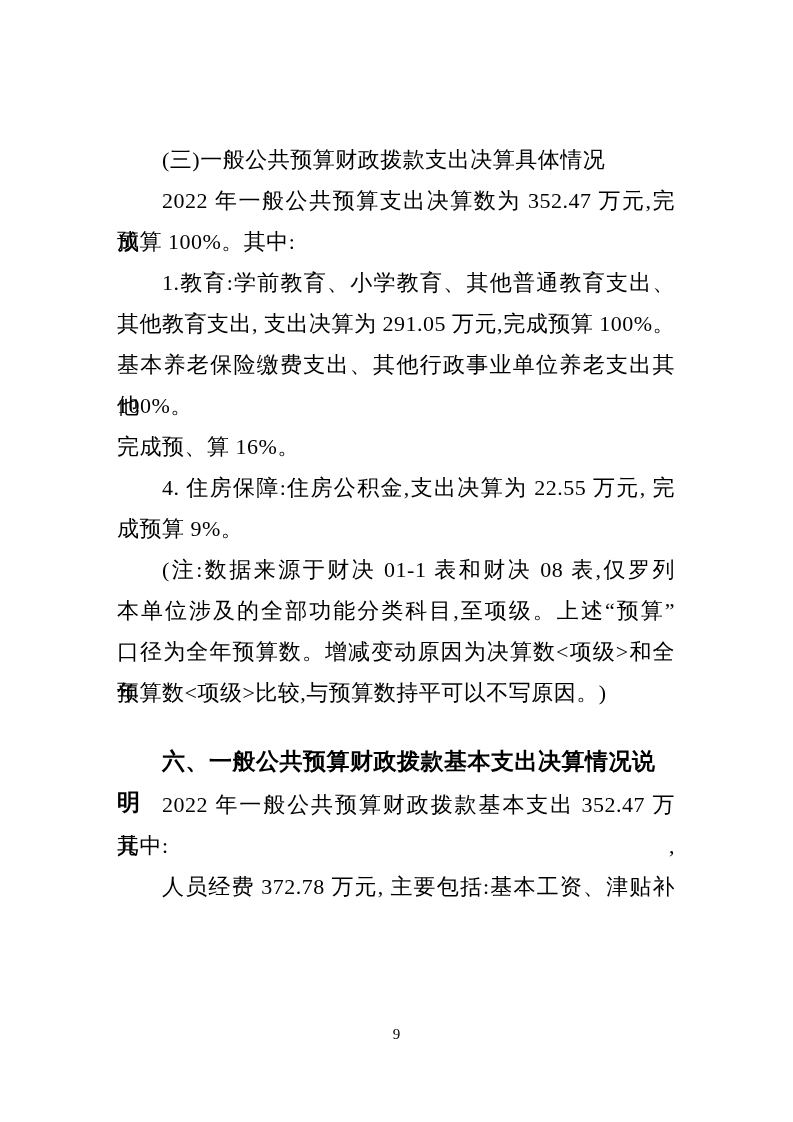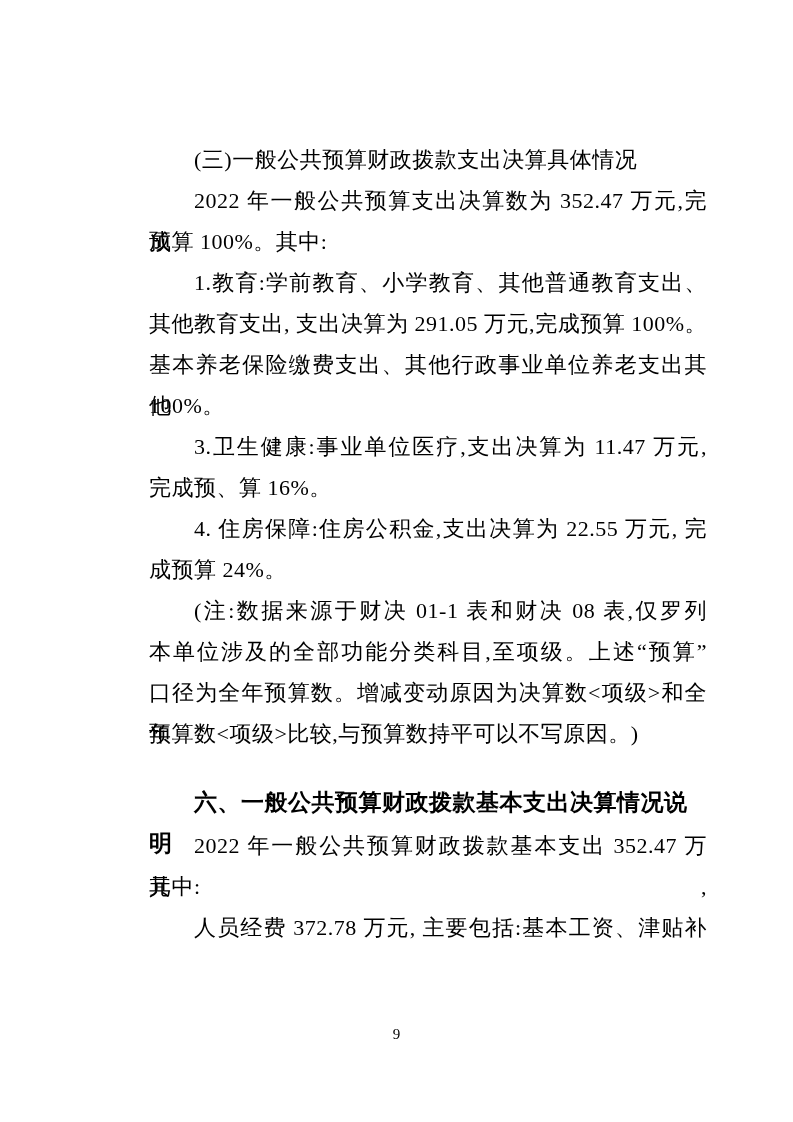--- a/index.html
+++ b/index.html
@@ -14,21 +14,20 @@
     background: #ffffff;
     color: #000000;
     font-family: "Liberation Serif", serif;
     overflow: hidden;
   }
   .text-column {
     position: absolute;
     left: 117px;
     top: 139px;
     width: 558px;
-    margin-left: 32px;
   }
   .line {
     height: 41px;
     line-height: 41px;
     font-size: 22px;
     letter-spacing: 0.5px;
     white-space: pre-wrap;
   }
   .indent {
     text-indent: 45px;
@@ -63,24 +62,23 @@
   <div class="text-column">
 
     <div class="line indent">(三)一般公共预算财政拨款支出决算具体情况</div>
 
     <div class="line indent justify">2022 年一般公共预算支出决算数为 352.47 万元,完成</div>
     <div class="line">预算 100%。其中:</div>
     <div class="line indent justify">1.教育:学前教育、小学教育、其他普通教育支出、</div>
     <div class="line justify">其他教育支出, 支出决算为 291.05 万元,完成预算 100%。</div>
     <div class="line justify">基本养老保险缴费支出、其他行政事业单位养老支出其他</div>
     <div class="line">100%。</div>
-    <div class="line indent justify">3.卫生健康:事业单位医疗,支出决算为 11.47 万元,</div>
     <div class="line">完成预、算 16%。</div>
     <div class="line indent justify">4. 住房保障:住房公积金,支出决算为 22.55 万元, 完</div>
-    <div class="line">成预算 24%。</div>
+    <div class="line">成预算 9%。</div>
     <div class="line indent justify">(注:数据来源于财决 01-1 表和财决 08 表,仅罗列</div>
     <div class="line justify">本单位涉及的全部功能分类科目,至项级。上述“预算”</div>
     <div class="line justify">口径为全年预算数。增减变动原因为决算数&lt;项级&gt;和全年</div>
     <div class="line">预算数&lt;项级&gt;比较,与预算数持平可以不写原因。)</div>
 
     <div class="section-spacer"></div>
 
     <div class="line indent heading-bold">六、一般公共预算财政拨款基本支出决算情况说明</div>
 
     <div class="line indent justify">2022 年一般公共预算财政拨款基本支出 352.47 万元,</div>

